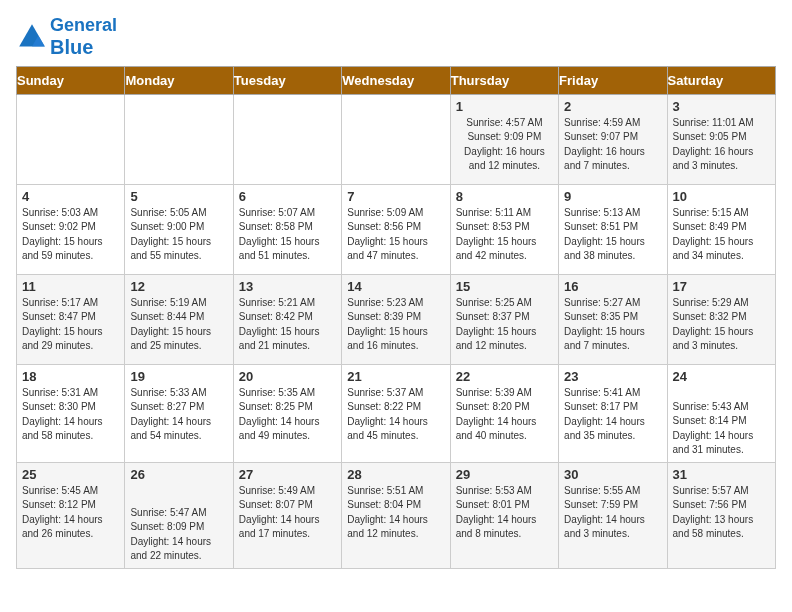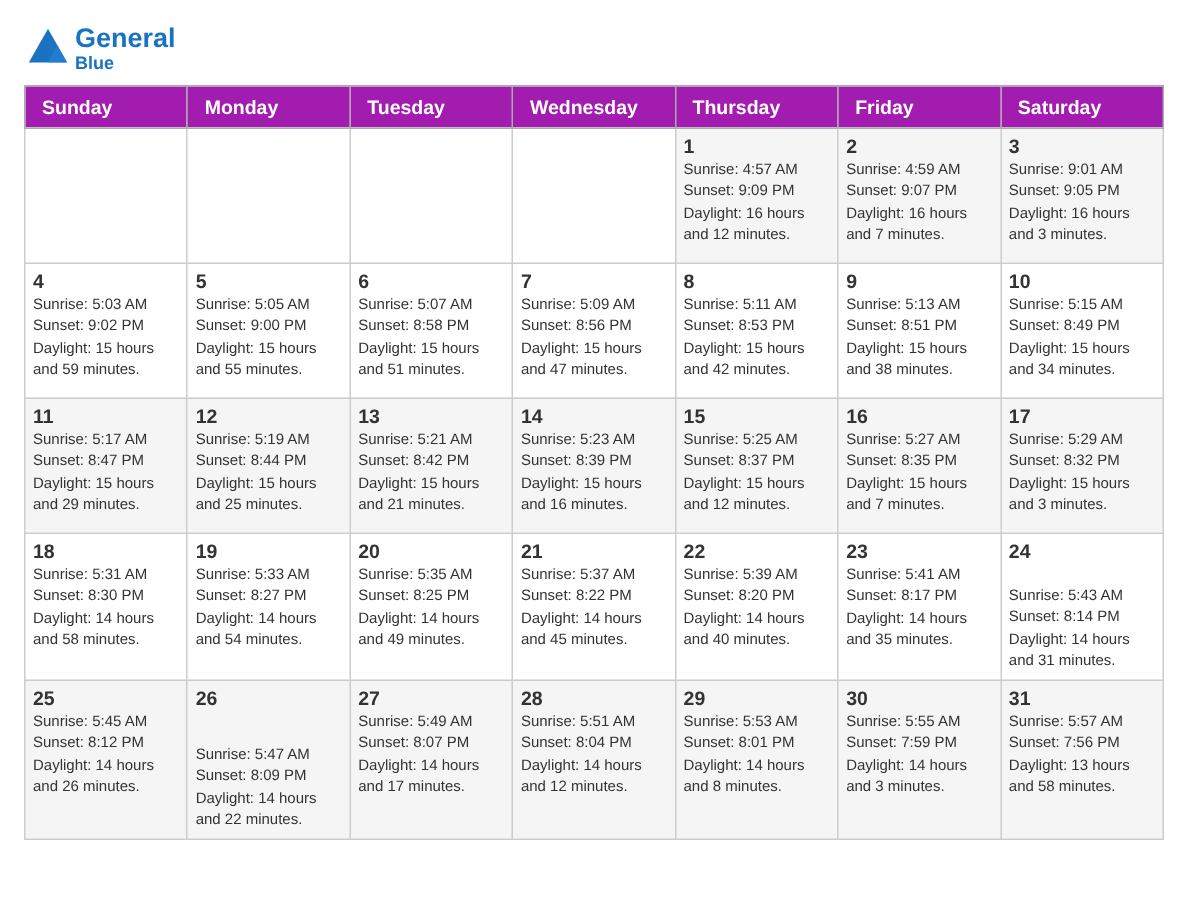--- a/index.html
+++ b/index.html
@@ -38,25 +38,25 @@
     .location {
       font-size: 16px;
       color: #555;
     }
     table {
       width: 100%;
       border-collapse: collapse;
       table-layout: fixed;
     }
     thead tr th {
-      background: #a21caf;
+      background: #a16207;
       color: #fff;
       font-size: 13px;
       font-weight: bold;
-      padding: 6px 11px;
+      padding: 6px 0;
       text-align: left;
       border: 1px solid #aaa;
     }
     tbody tr td {
       vertical-align: top;
       border: 1px solid #ccc;
       padding: 4px 5px;
       font-size: 10.5px;
       color: #222;
       height: 90px;
@@ -85,21 +85,21 @@
 <body>
 
 <div class="header">
   <div class="logo">
     <svg class="logo-icon" viewBox="0 0 40 40">
       <polygon points="20,4 36,32 4,32" fill="#1a73c1"></polygon>
       <polygon points="28,18 36,32 20,32" fill="#2980d9" opacity="0.7"></polygon>
     </svg>
     <div>
       <div style="font-size:18px;font-weight:bold;color:#1a73c1;line-height:1.1;">General</div>
-      <div style="font-size:12px;font-weight:bold;color:#1a73c1;line-height:1.1;">Blue</div>
+      <div style="font-size:20px;font-weight:bold;color:#1a73c1;line-height:1.1;">Blue</div>
     </div>
   </div>
 </div>
 
 <table>
   <thead>
     <tr>
     <th>Sunday</th>
         <th>Monday</th>
         <th>Tuesday</th>
@@ -110,35 +110,35 @@
       </tr>
   </thead>
   <tbody id="calendar-body">
   <tr>
         <td class="empty"></td>
         <td class="empty"></td>
         <td class="empty"></td>
         <td class="empty"></td>
         <td>
           <span class="day-num">1</span>
-          <div class="day-info" style="white-space: pre-line;">Sunrise: 4:57 AM
+          <div class="day-info" style="white-space: pre-line; text-align: center;">Sunrise: 4:57 AM
 Sunset: 9:09 PM
 Daylight: 16 hours
 and 12 minutes.</div>
         </td>
         <td>
           <span class="day-num">2</span>
           <div class="day-info" style="white-space: pre-line;">Sunrise: 4:59 AM
 Sunset: 9:07 PM
 Daylight: 16 hours
 and 7 minutes.</div>
         </td>
         <td>
           <span class="day-num">3</span>
-          <div class="day-info" style="white-space: pre-line;">Sunrise: 9:01 AM
+          <div class="day-info" style="white-space: pre-line;">Sunrise: 11:01 AM
 Sunset: 9:05 PM
 Daylight: 16 hours
 and 3 minutes.</div>
         </td>
       </tr>
       <tr>
         <td>
           <span class="day-num">4</span>
           <div class="day-info" style="white-space: pre-line;">Sunrise: 5:03 AM
 Sunset: 9:02 PM

